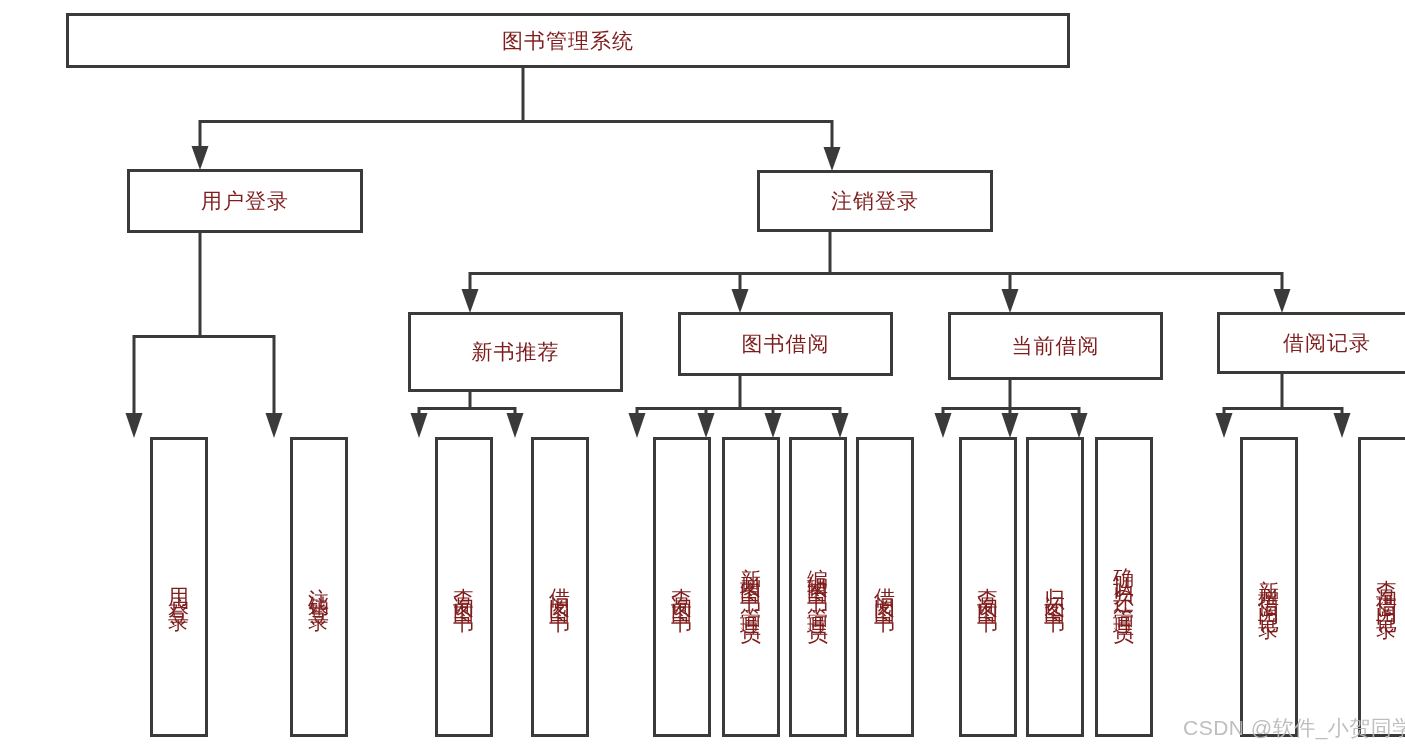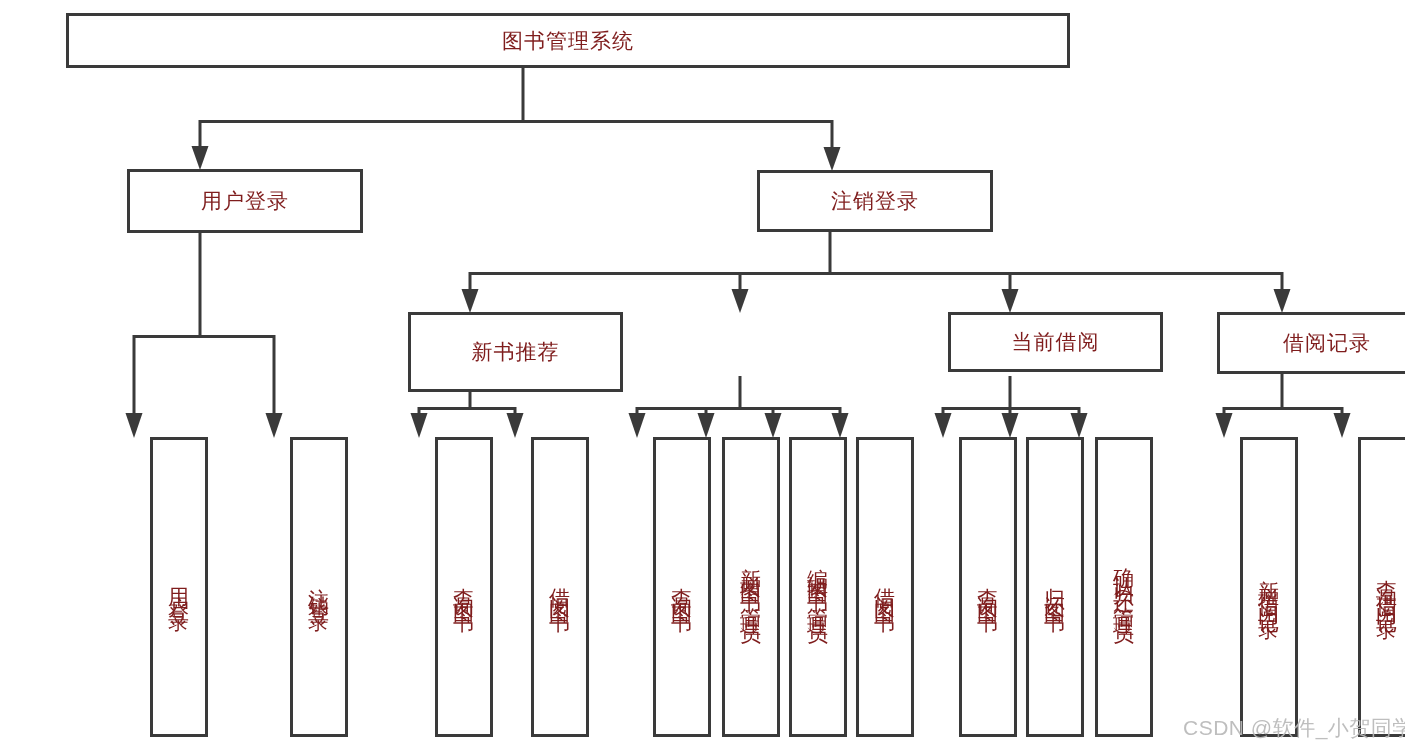--- a/index.html
+++ b/index.html
@@ -94,21 +94,22 @@
       <polygon points="1333.5,413 1350.5,413 1342,438"></polygon>
     </g>
   </svg>
 
   <div class="box" style="left:21px;top:13px;width:1004px;height:55px">图书管理系统</div>
 
   <div class="box" style="left:82px;top:169px;width:236px;height:64px">用户登录</div>
   <div class="box" style="left:712px;top:170px;width:236px;height:62px">注销登录</div>
 
   <div class="box" style="left:363px;top:312px;width:215px;height:80px">新书推荐</div>
-  <div class="box" style="left:903px;top:312px;width:215px;height:60px">当前借阅</div>
+  <div class="box" style="left:633px;top:312px;width:215px;height:64px">图书借阅</div>
+  <div class="box" style="left:903px;top:312px;width:215px;height:68px">当前借阅</div>
   <div class="box" style="left:1172px;top:312px;width:220px;height:62px">借阅记录</div>
 
   <div class="box v" style="left:105px;top:437px;width:58px;height:300px">用户登录</div>
   <div class="box v" style="left:245px;top:437px;width:58px;height:300px">注销登录</div>
 
   <div class="box v" style="left:390px;top:437px;width:58px;height:300px">查询图书</div>
   <div class="box v" style="left:486px;top:437px;width:58px;height:300px">借阅图书</div>
 
   <div class="box v" style="left:608px;top:437px;width:58px;height:300px">查询图书</div>
   <div class="box v" style="left:677px;top:437px;width:58px;height:300px">新增图书（管理员）</div>

